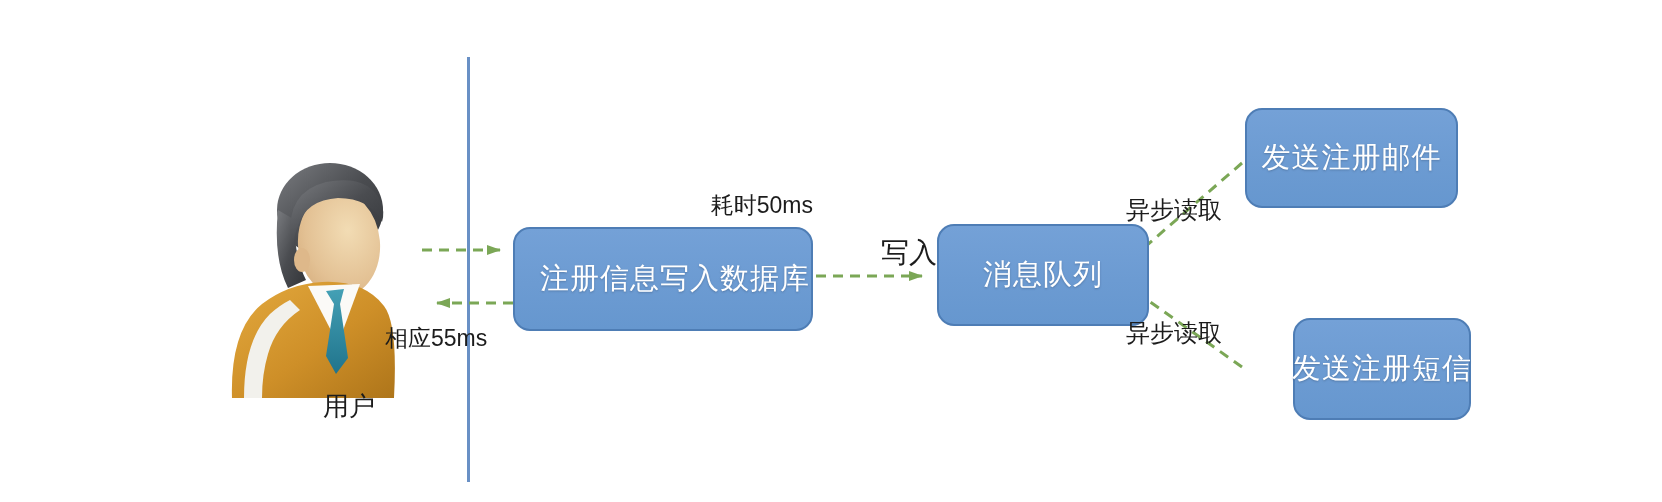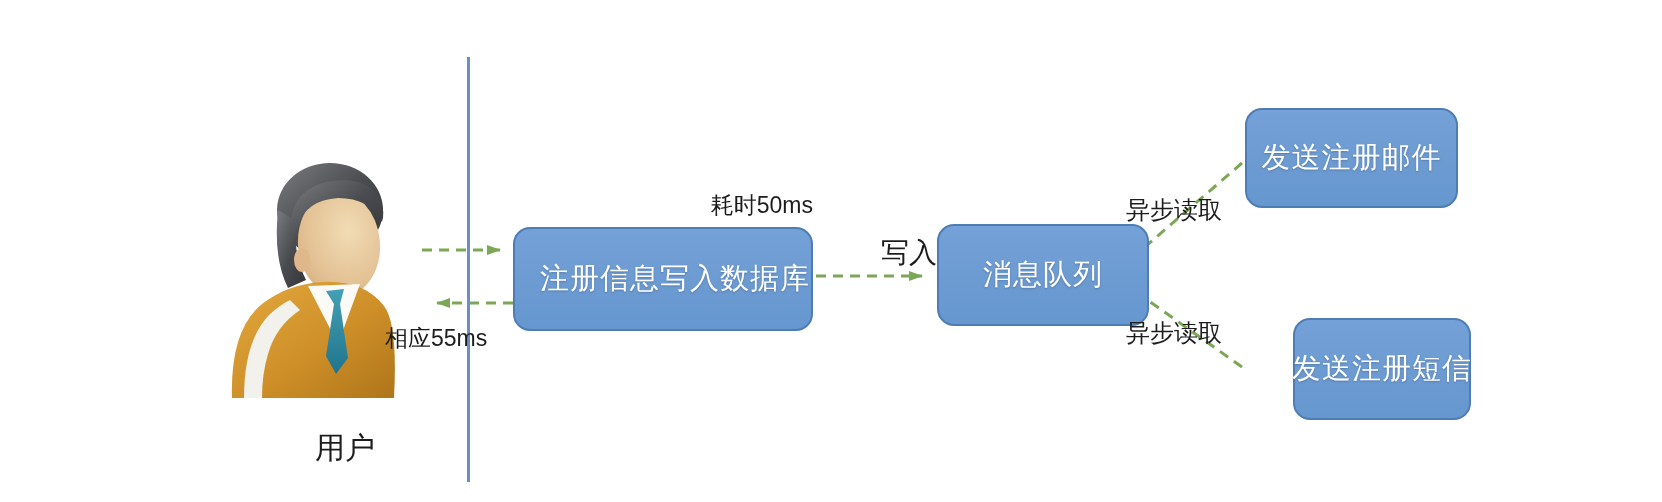--- a/index.html
+++ b/index.html
@@ -48,21 +48,21 @@
     white-space: nowrap;
     line-height: 1.15;
   }
   .lbl.center { text-align: right; }
   .lbl-db-time   { left: 513px;  top: 192px; width: 300px; }
   .lbl-mq-time   { left: 937px;  top: 192px; width: 181px; }
   .lbl-write     { left: 817px;  top: 237px; width: 120px; font-size: 28px; }
   .lbl-response  { left: 385px;  top: 325px; width: 152px; }
   .lbl-async-top { left: 1126px; top: 196px; width: 112px; font-size: 24px; }
   .lbl-async-bot { left: 1126px; top: 319px; width: 112px; font-size: 24px; }
-  .lbl-user      { left: 255px;  top: 392px; width: 120px; font-size: 30px; margin-top: 39px; }
+  .lbl-user      { left: 255px;  top: 392px; width: 120px; font-size: 26px; }
 
   .person-svg {
     position: absolute;
     left: 224px;
     top: 158px;
     width: 175px;
     height: 240px;
   }
 </style>
 </head>

